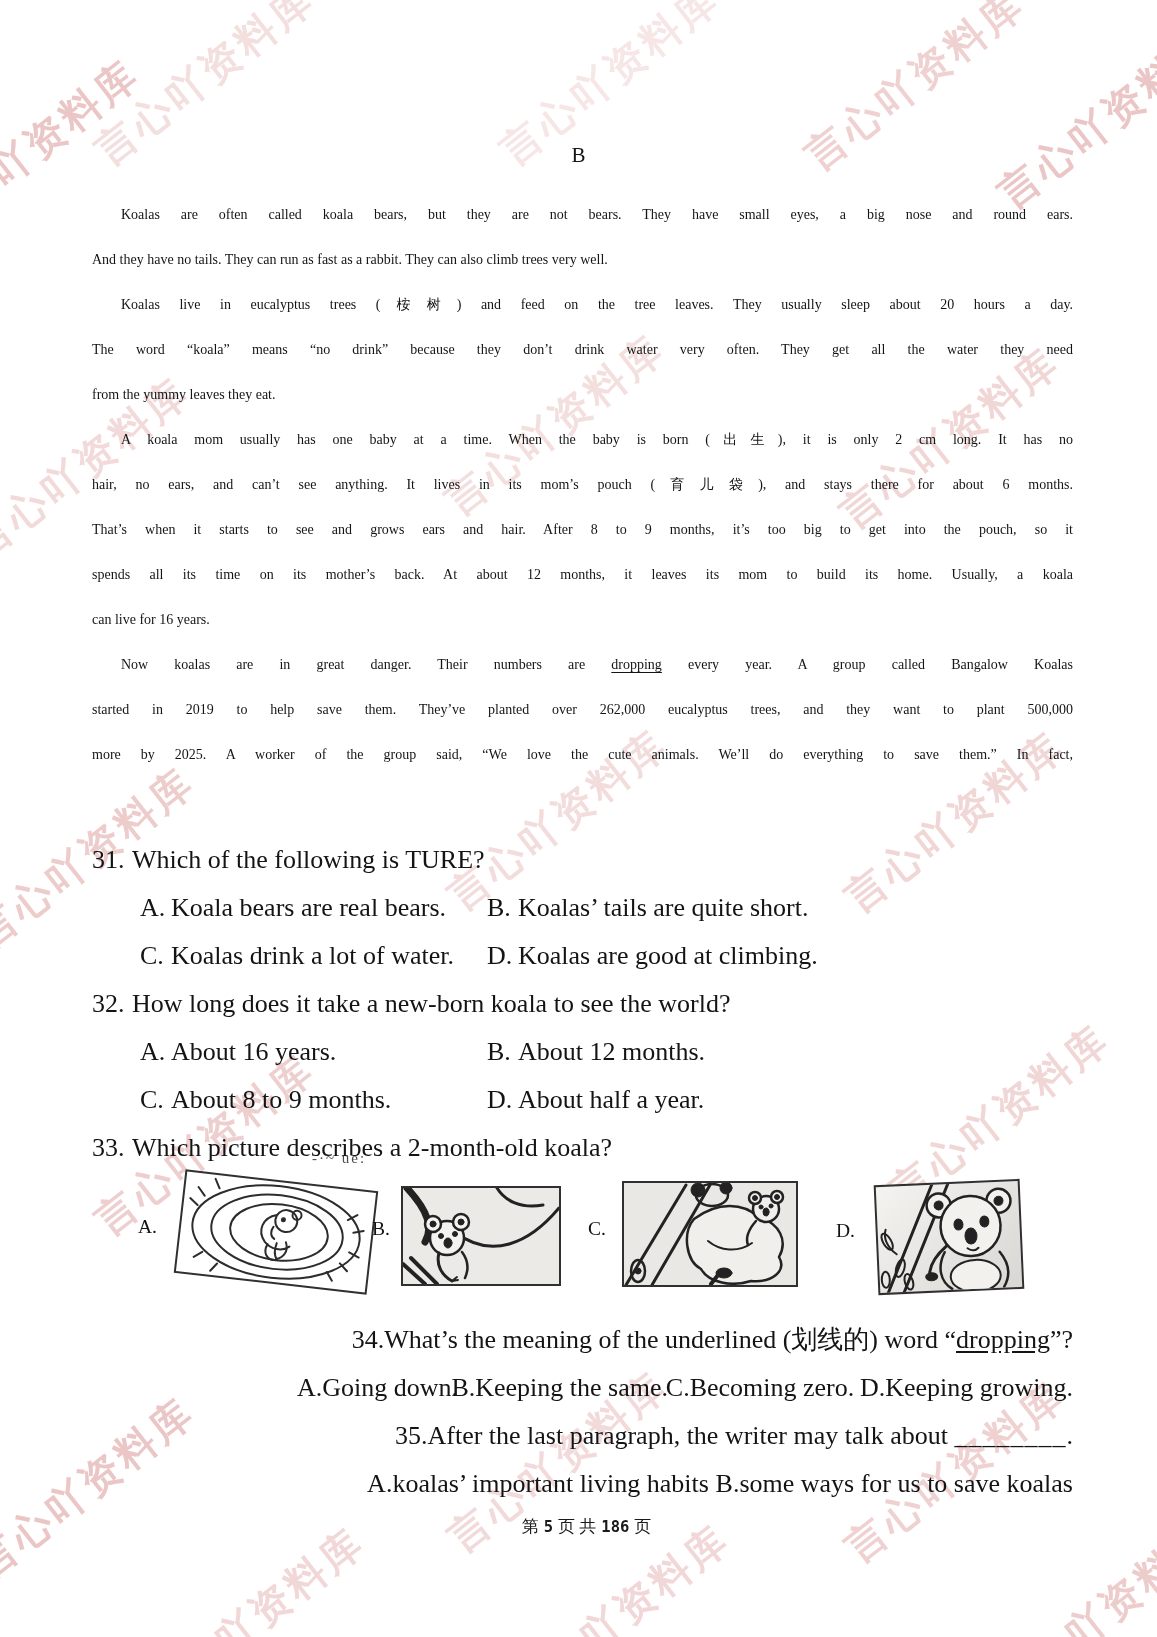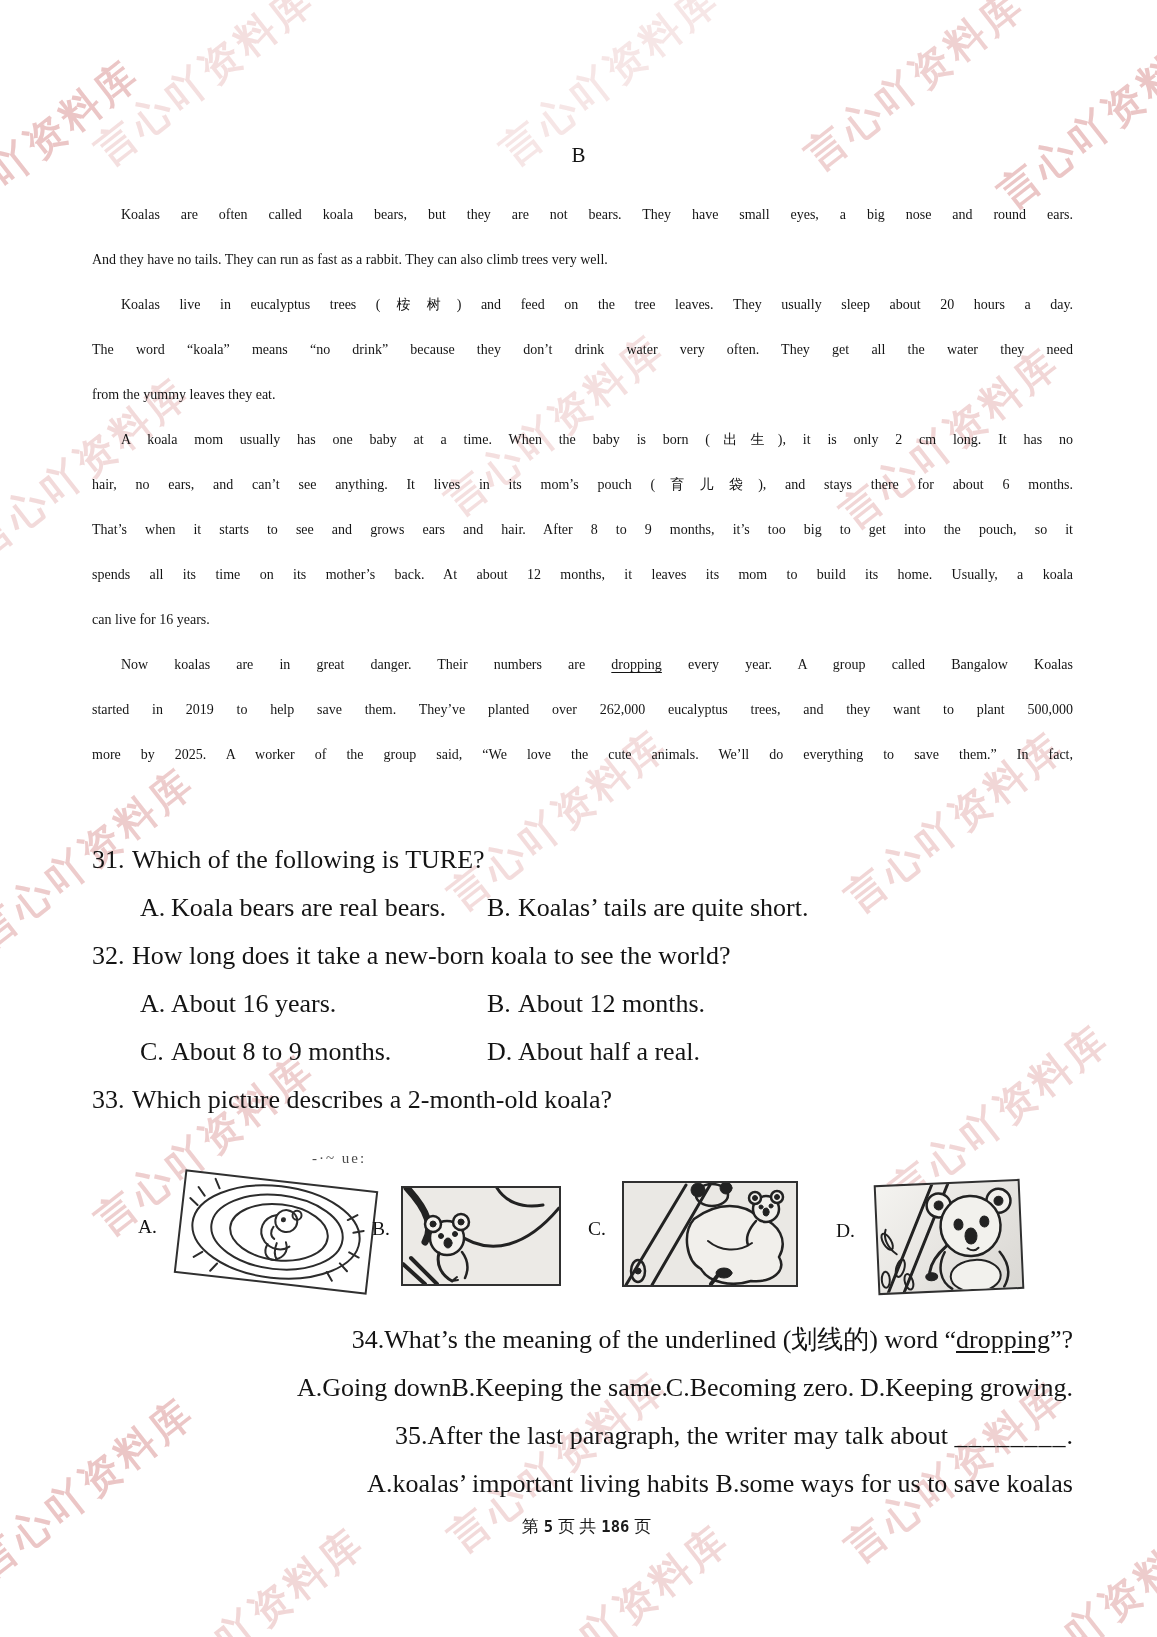--- a/index.html
+++ b/index.html
@@ -114,28 +114,31 @@
     <div class="pline">more by 2025. A worker of the group said, “We love the cute animals. We’ll do everything to save them.” In fact,</div>
   </div>
 
   <div class="qblock qb1">
     <div class="qrow">
       <span class="qnum">31.</span><span>Which of the following is TURE?</span>
     </div>
     <div class="qrow optrow">
       <span class="optcell"><span class="optlabel">A.</span><span>Koala bears are real bears.</span></span><span><span class="optlabel">B.</span><span>Koalas’ tails are quite short.</span></span>
     </div>
+    <div class="qrow optrow">
+      <span class="optcell"><span class="optlabel">C.</span><span>Koalas drink a lot of water.</span></span><span><span class="optlabel">D.</span><span>Koalas are good at climbing.</span></span>
+    </div>
     <div class="qrow">
       <span class="qnum">32.</span><span>How long does it take a new-born koala to see the world?</span>
     </div>
     <div class="qrow optrow">
       <span class="optcell"><span class="optlabel">A.</span><span>About 16 years.</span></span><span><span class="optlabel">B.</span><span>About 12 months.</span></span>
     </div>
     <div class="qrow optrow">
-      <span class="optcell"><span class="optlabel">C.</span><span>About 8 to 9 months.</span></span><span><span class="optlabel">D.</span><span>About half a real.</span></span>
+      <span class="optcell"><span class="optlabel">C.</span><span>About 8 to 9 months.</span></span><span><span class="optlabel">D.</span><span>About half a year.</span></span>
     </div>
     <div class="qrow">
       <span class="qnum">33.</span><span>Which picture describes a 2-month-old koala?</span>
     </div>
   </div>
 
   <span class="pic-artifact">-·~ ue:</span>
 
   <span class="pic-label" style="left:138px;top:1216px;">A.</span>
   <div class="pic-frame picA">

